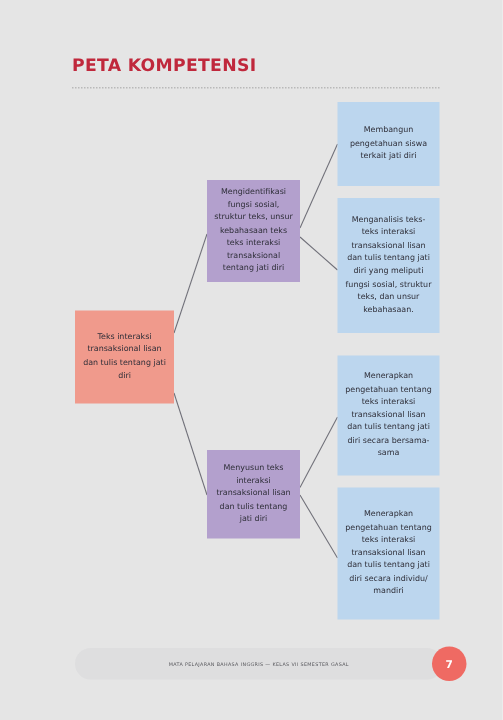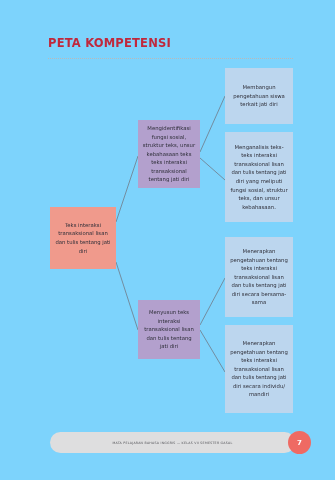--- a/index.html
+++ b/index.html
@@ -12,21 +12,21 @@
     height: 480px;
     background: #ffffff;
     font-family: "DejaVu Sans", sans-serif;
     overflow: hidden;
     position: relative;
   }
   #page {
     position: relative;
     width: 335px;
     height: 480px;
-    background: #7dd3fc;
+    background: #e5e5e5;
   }
 
   
   #page-title {
     position: absolute;
     left: 48px;
     top: 36px;
     font-size: 11.5px;
     font-weight: bold;
     letter-spacing: 0.2px;

